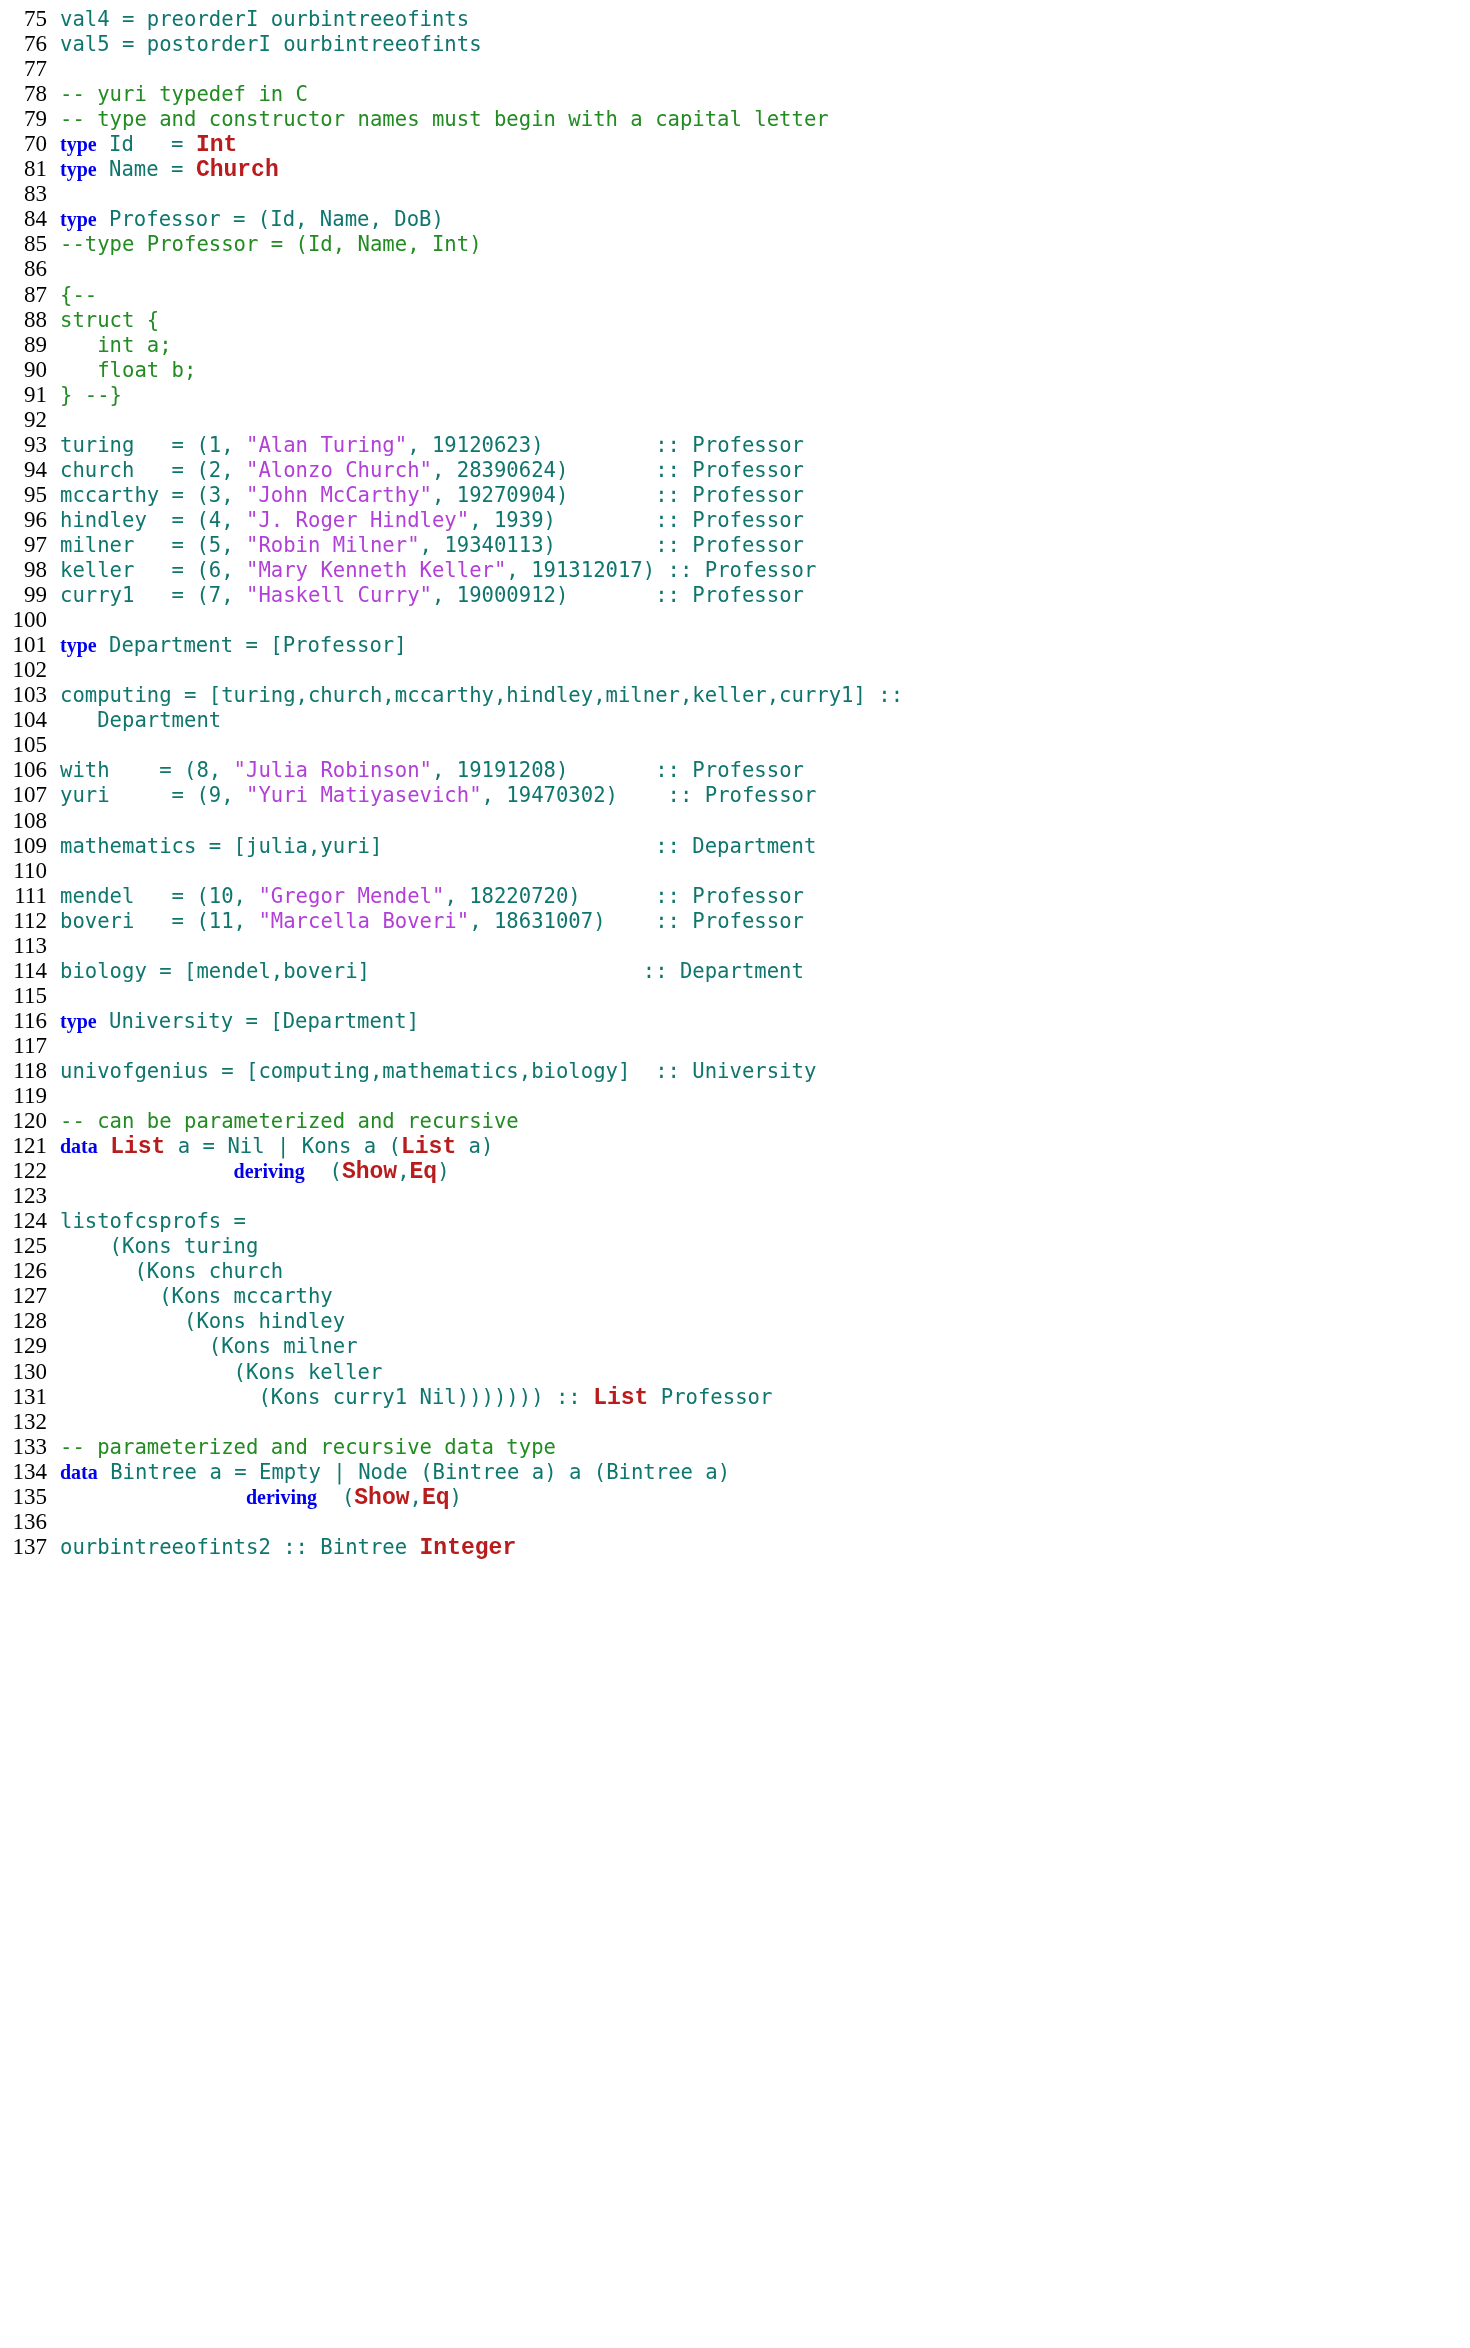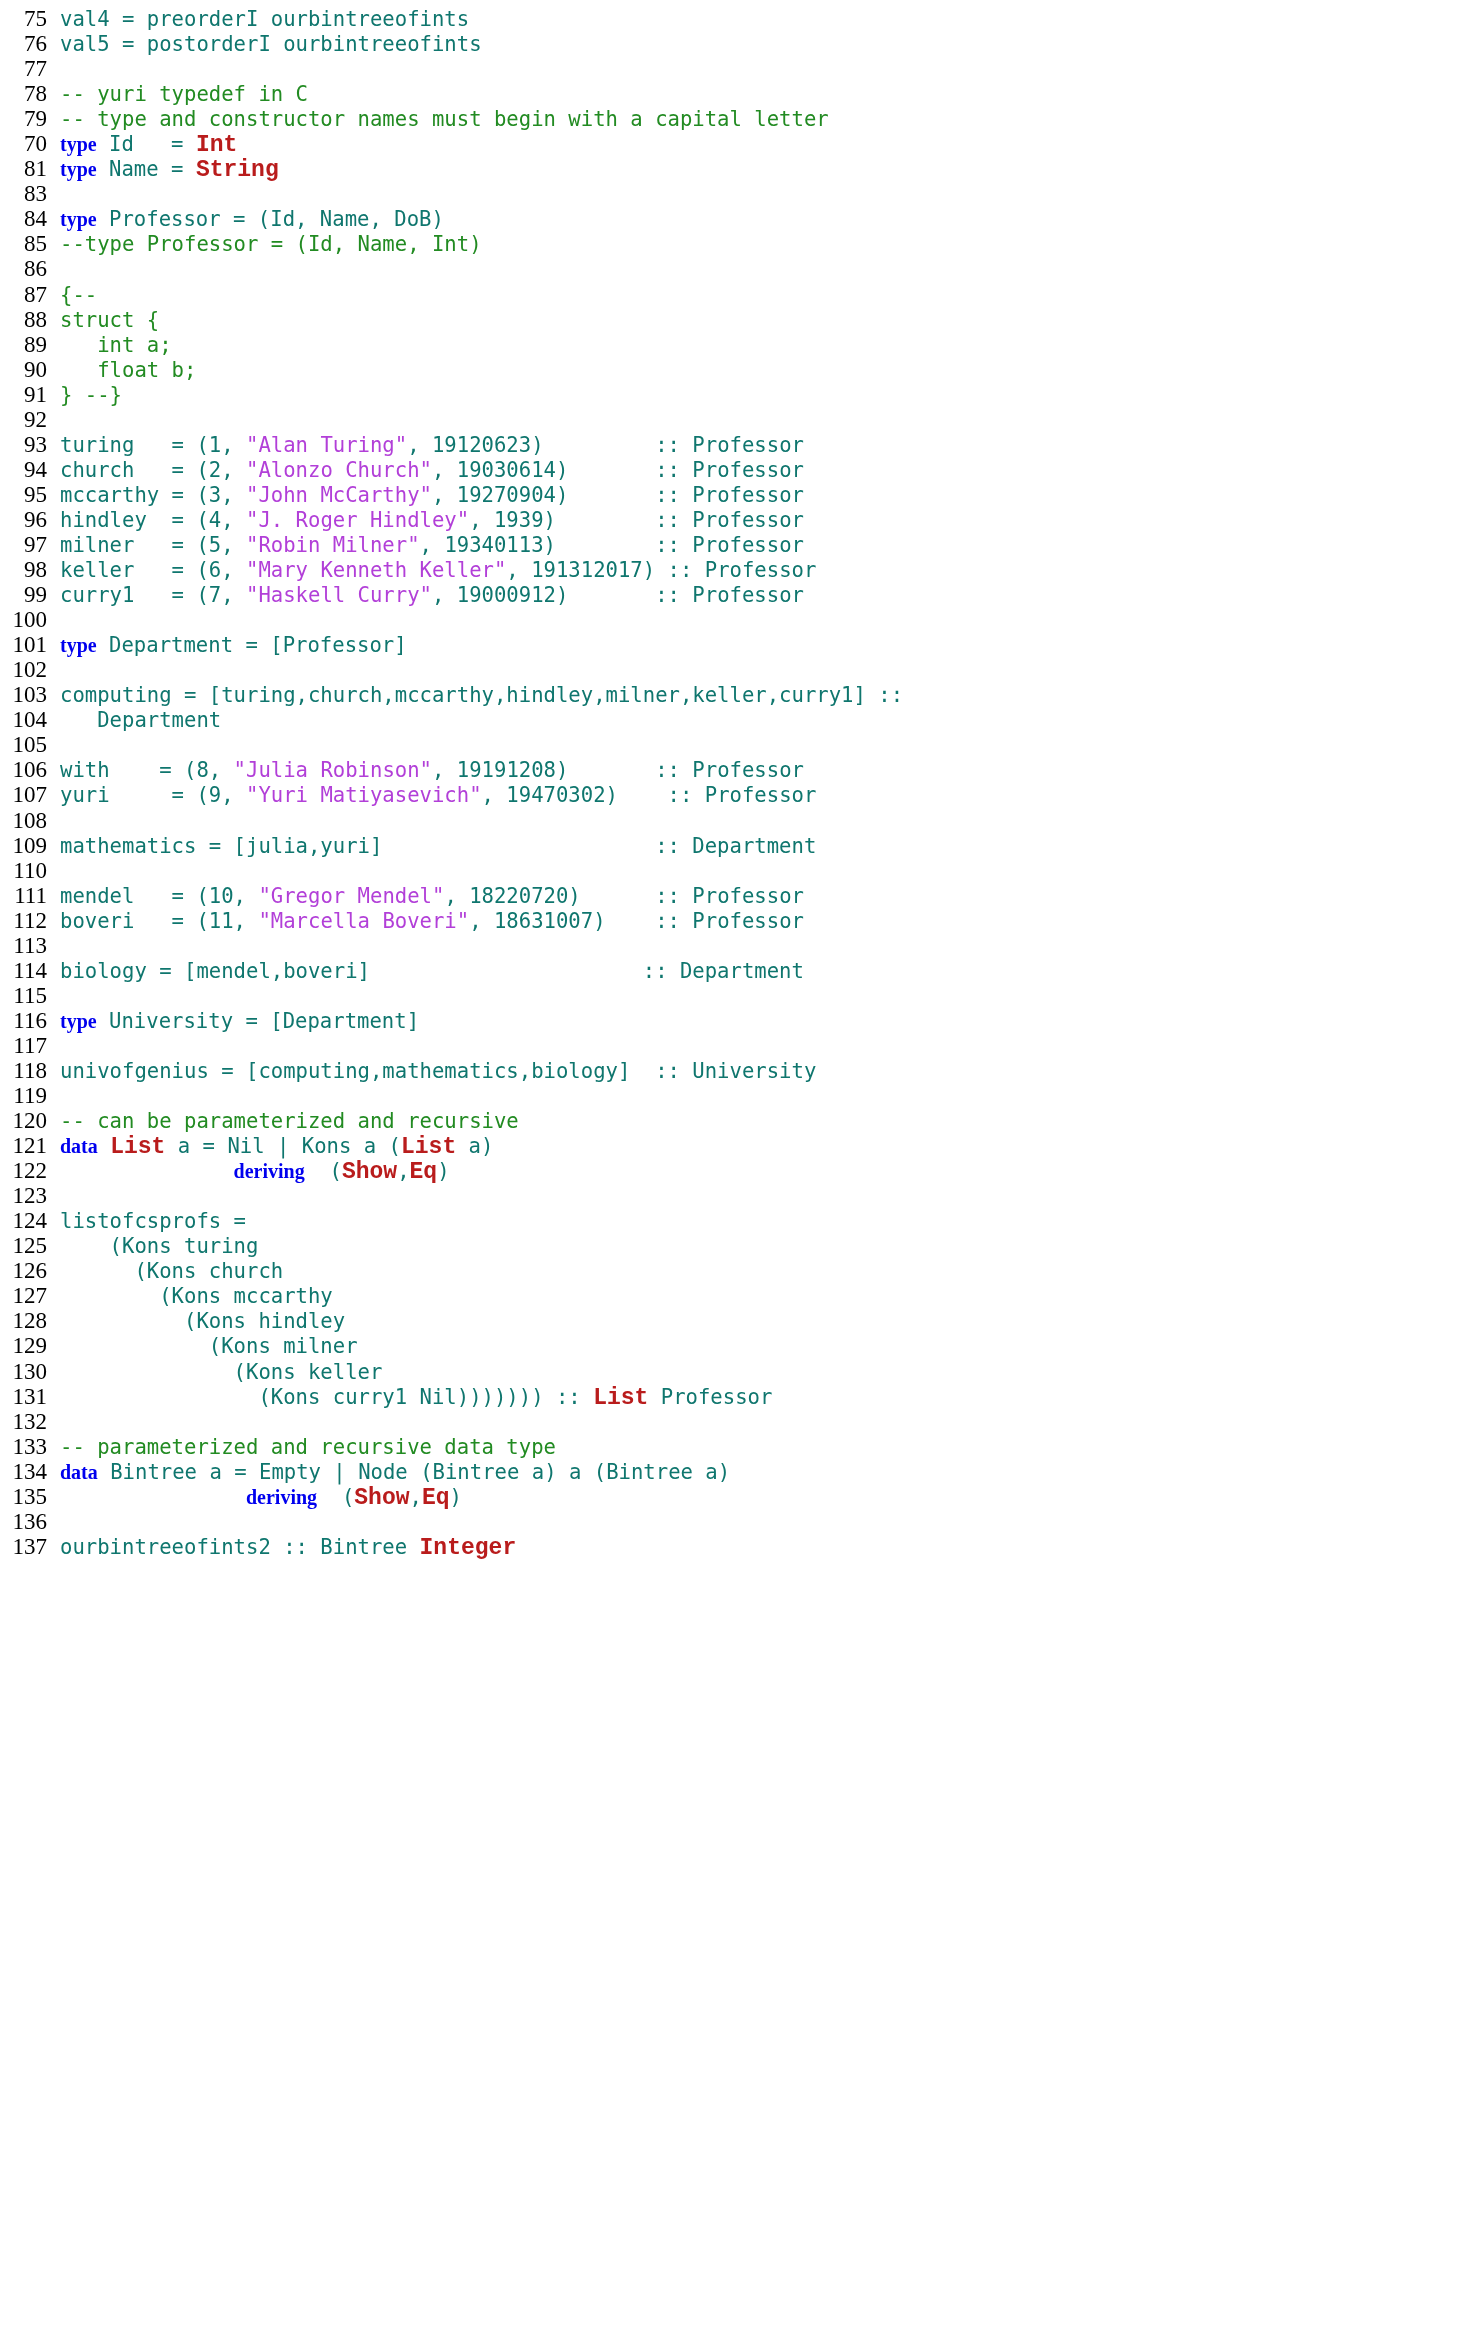--- a/index.html
+++ b/index.html
@@ -50,33 +50,33 @@
 </head>
 <body>
 
 <div id="listing">
     <div class="line"><span class="ln">75</span><span class="code"><span class="pl">val4 = preorderI ourbintreeofints</span></span></div>
     <div class="line"><span class="ln">76</span><span class="code"><span class="pl">val5 = postorderI ourbintreeofints</span></span></div>
     <div class="line"><span class="ln">77</span><span class="code"></span></div>
     <div class="line"><span class="ln">78</span><span class="code"><span class="cm">-- yuri typedef in C</span></span></div>
     <div class="line"><span class="ln">79</span><span class="code"><span class="cm">-- type and constructor names must begin with a capital letter</span></span></div>
     <div class="line"><span class="ln">70</span><span class="code"><span class="kw">type</span><span class="pl"> Id   = </span><span class="ty">Int</span></span></div>
-    <div class="line"><span class="ln">81</span><span class="code"><span class="kw">type</span><span class="pl"> Name = </span><span class="ty">String</span></span></div>
+    <div class="line"><span class="ln">81</span><span class="code"><span class="kw">type</span><span class="pl"> Name = </span><span class="ty">Church</span></span></div>
     <div class="line"><span class="ln">83</span><span class="code"></span></div>
     <div class="line"><span class="ln">84</span><span class="code"><span class="kw">type</span><span class="pl"> Professor = (Id, Name, DoB)</span></span></div>
     <div class="line"><span class="ln">85</span><span class="code"><span class="cm">--type Professor = (Id, Name, Int)</span></span></div>
     <div class="line"><span class="ln">86</span><span class="code"></span></div>
     <div class="line"><span class="ln">87</span><span class="code"><span class="cm">{--</span></span></div>
     <div class="line"><span class="ln">88</span><span class="code"><span class="cm">struct {</span></span></div>
     <div class="line"><span class="ln">89</span><span class="code"><span class="cm">   int a;</span></span></div>
     <div class="line"><span class="ln">90</span><span class="code"><span class="cm">   float b;</span></span></div>
     <div class="line"><span class="ln">91</span><span class="code"><span class="cm">} --}</span></span></div>
     <div class="line"><span class="ln">92</span><span class="code"></span></div>
     <div class="line"><span class="ln">93</span><span class="code"><span class="pl">turing   = (1, </span><span class="st">"Alan Turing"</span><span class="pl">, 19120623)         :: Professor</span></span></div>
-    <div class="line"><span class="ln">94</span><span class="code"><span class="pl">church   = (2, </span><span class="st">"Alonzo Church"</span><span class="pl">, 19030614)       :: Professor</span></span></div>
+    <div class="line"><span class="ln">94</span><span class="code"><span class="pl">church   = (2, </span><span class="st">"Alonzo Church"</span><span class="pl">, 28390624)       :: Professor</span></span></div>
     <div class="line"><span class="ln">95</span><span class="code"><span class="pl">mccarthy = (3, </span><span class="st">"John McCarthy"</span><span class="pl">, 19270904)       :: Professor</span></span></div>
     <div class="line"><span class="ln">96</span><span class="code"><span class="pl">hindley  = (4, </span><span class="st">"J. Roger Hindley"</span><span class="pl">, 1939)        :: Professor</span></span></div>
     <div class="line"><span class="ln">97</span><span class="code"><span class="pl">milner   = (5, </span><span class="st">"Robin Milner"</span><span class="pl">, 19340113)        :: Professor</span></span></div>
     <div class="line"><span class="ln">98</span><span class="code"><span class="pl">keller   = (6, </span><span class="st">"Mary Kenneth Keller"</span><span class="pl">, 191312017) :: Professor</span></span></div>
     <div class="line"><span class="ln">99</span><span class="code"><span class="pl">curry1   = (7, </span><span class="st">"Haskell Curry"</span><span class="pl">, 19000912)       :: Professor</span></span></div>
     <div class="line"><span class="ln">100</span><span class="code"></span></div>
     <div class="line"><span class="ln">101</span><span class="code"><span class="kw">type</span><span class="pl"> Department = [Professor]</span></span></div>
     <div class="line"><span class="ln">102</span><span class="code"></span></div>
     <div class="line"><span class="ln">103</span><span class="code"><span class="pl">computing = [turing,church,mccarthy,hindley,milner,keller,curry1] ::</span></span></div>
     <div class="line"><span class="ln">104</span><span class="code"><span class="pl">   Department</span></span></div>

